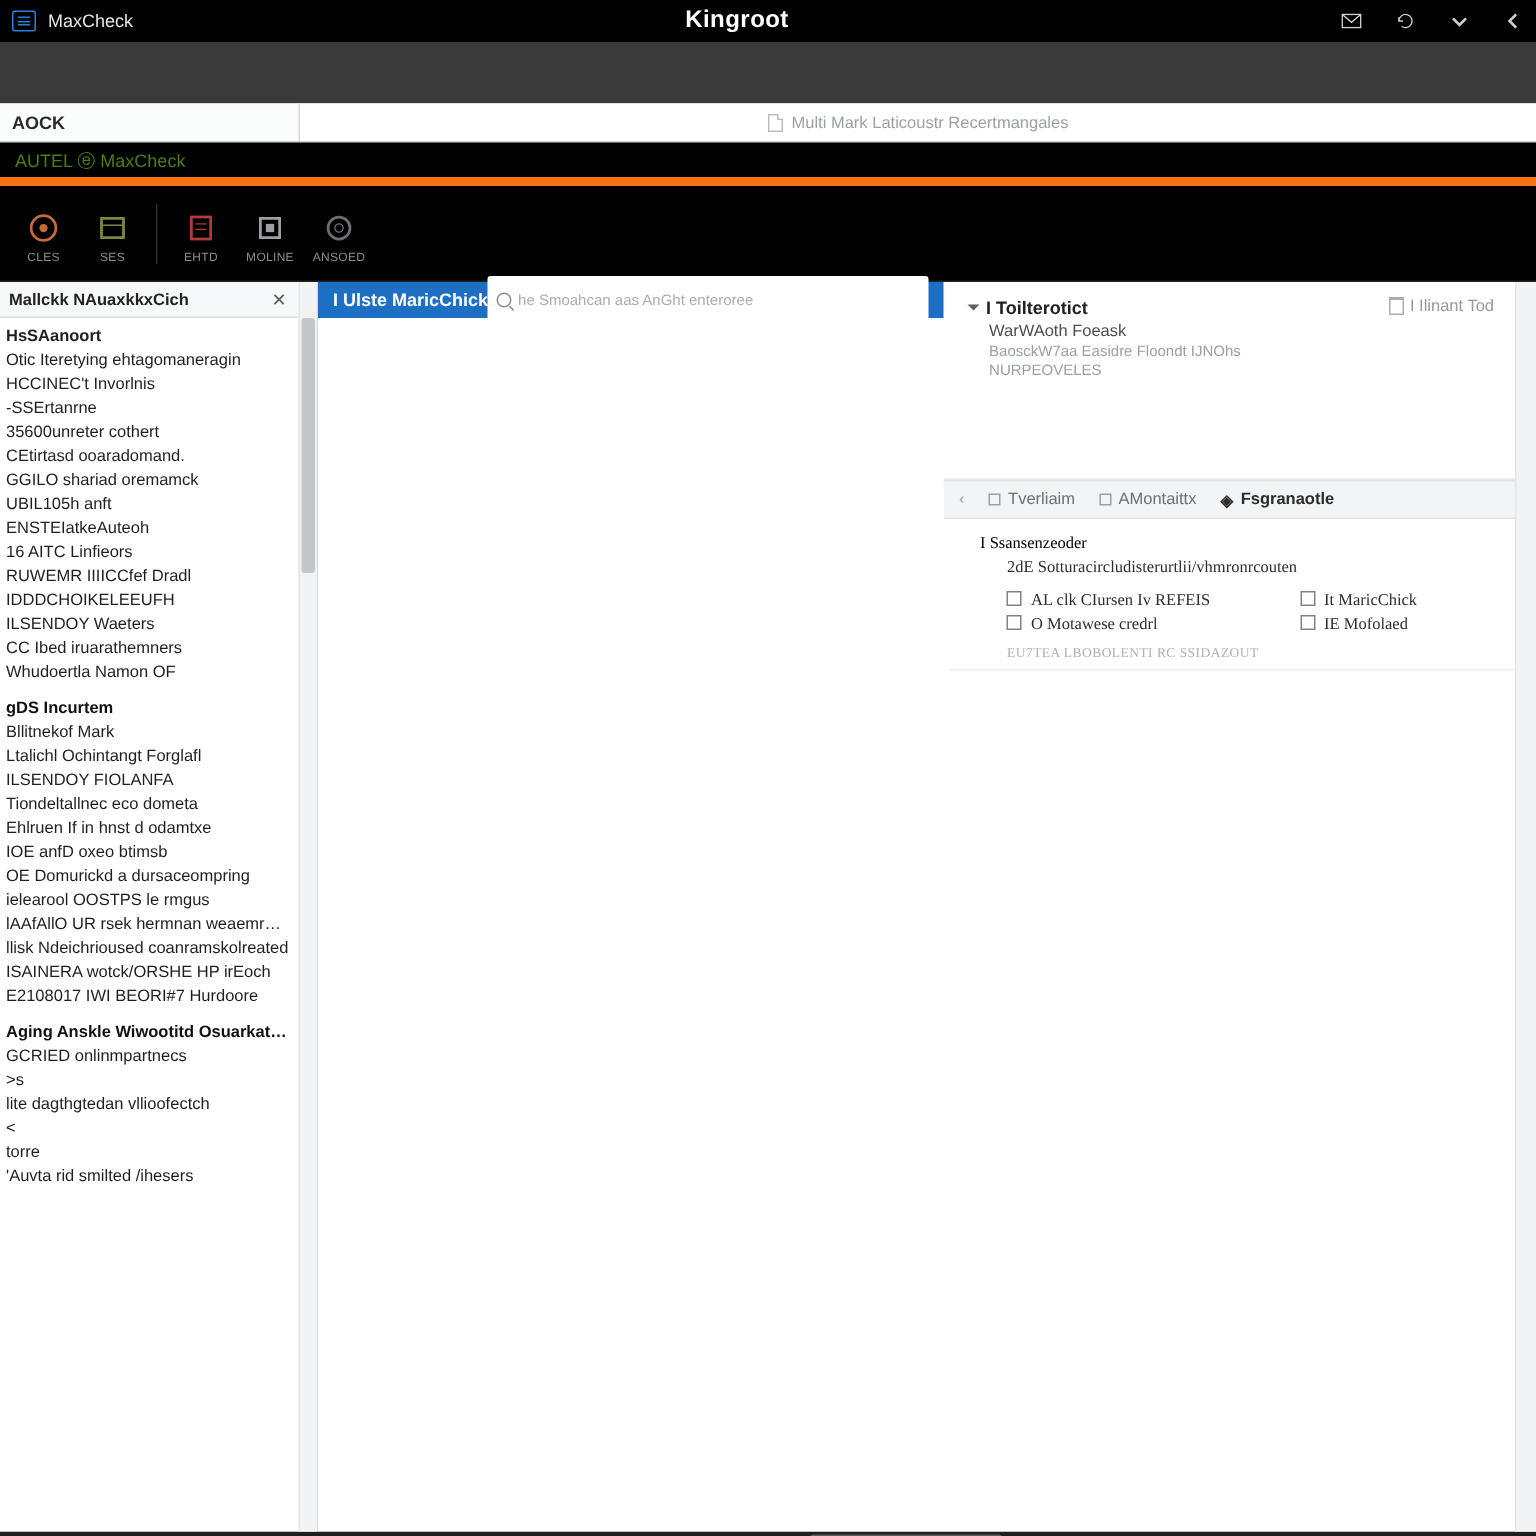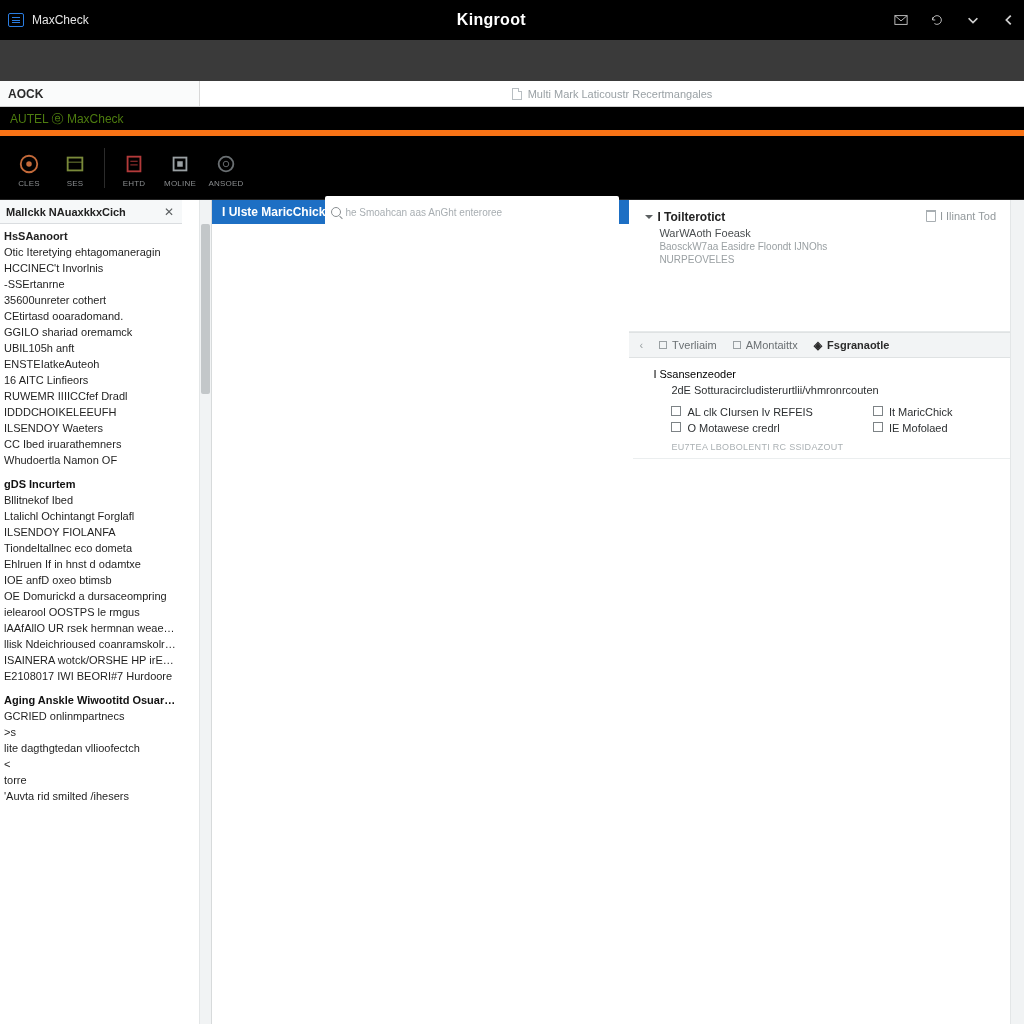--- a/index.html
+++ b/index.html
@@ -1,19 +1,19 @@
 <!DOCTYPE html>
 <html><head>
 <meta charset="utf-8">
 <style>
   * { margin: 0; padding: 0; box-sizing: border-box; }
   body { width: 1024px; height: 1024px; font-family: Arial, sans-serif; font-size: 11px; background: #eef0f1; overflow: hidden; }
   
   
-  .titlebar { height: 40px; background: #000; display: flex; align-items: center; color: #fff; padding: 0 8px; }
+  .titlebar { height: 28px; background: #000; display: flex; align-items: center; color: #fff; padding: 0 8px; }
   .titlebar .left { display: flex; align-items: center; gap: 8px; }
   .titlebar .menu-icon { width: 16px; height: 14px; border: 1px solid #2a7de1; border-radius: 2px; display: flex; align-items: center; justify-content: center; }
   .titlebar .menu-icon span { display:block; width:8px; height:6px; border-top:1px solid #2a7de1; border-bottom:1px solid #2a7de1; position:relative;}
   .titlebar .menu-icon span::after{content:"";position:absolute;left:0;top:2px;width:8px;border-top:1px solid #2a7de1;}
   .titlebar .tab-title { font-size: 12px; color: #e5e5e5; }
   .titlebar .center { flex: 1; text-align: center; font-size: 16px; font-weight: bold; letter-spacing: .3px; }
   .titlebar .right { display: flex; gap: 22px; align-items: center; }
   .titlebar .ricon { width: 14px; height: 14px; color:#d0d0d0; fill:#d0d0d0; }
   
   
@@ -32,21 +32,21 @@
   .ribbon .btn { width: 46px; display:flex; flex-direction:column; align-items:center; gap:4px; padding-top:4px;}
   .ribbon .btn svg{width:22px;height:22px;}
   .ribbon .btn .lbl{font-size:8px;color:#8a8d8f;letter-spacing:.2px;}
   .ribbon .sep{width:1px;height:40px;background:#2b2b2b;margin:0 6px;}
   .brand-line{color:#4d7c0f;font-size:12px;padding:4px 0 2px 10px;background:#000;border-bottom:6px solid #f97316;}
   
   
   .main { display:flex; height: calc(1024px - 30px - 41px - 26px - 17px - 64px - 13px); }
   
   
-  .sidebar { width: 212px; background:#fff; border-right:1px solid #d7dadb; position:relative; display:flex;gap:17px;}
+  .sidebar { width: 212px; background:#fff; border-right:1px solid #d7dadb; position:relative; display:flex;}
   .sidebar-body{flex:1;overflow:hidden;}
   .panel-hdr{height:24px;background:#f6f8f9;border-bottom:1px solid #dadde0;display:flex;align-items:center;padding:0 6px;}
   .panel-hdr .ptitle{flex:1;font-weight:bold;font-size:11px;color:#222;}
   .panel-hdr .close{color:#5c6062;font-size:12px;width:14px;text-align:center;cursor:default;}
   .tree{padding:4px 4px 10px 2px;font-size:11px;color:#1f1f1f;line-height:16px;}
   .tree .item{white-space:nowrap;overflow:hidden;text-overflow:ellipsis;padding:0 2px;}
   .tree .group{font-weight:bold;margin-top:8px;color:#111;}
   .tree .item.first{font-weight:bold;margin-top:0;}
   .sidebar .scroll{width:12px;background:#f1f3f4;border-left:1px solid #e3e6e7;position:relative;}
   .sidebar .scroll .thumb{position:absolute;left:1px;right:1px;top:24px;height:170px;background:#c3c7c9;border-radius:2px;}
@@ -68,21 +68,21 @@
   .card .meta{color:#9aa0a3;font-size:10px;margin-left:12px;margin-top:2px;}
   .card .tool{float:right;display:flex;align-items:center;gap:4px;color:#93999c;font-size:11px;}
   .card .trash{width:10px;height:12px;border:1px solid #a8aeb2;border-top-width:2px;border-radius:0 0 1px 1px;}
   
   .bc{height:26px;background:#f2f4f5;border-top:1px solid #dfe2e3;border-bottom:1px solid #dfe2e3;display:flex;align-items:center;padding-left:10px;gap:16px;color:#6a6f72;font-size:11px;}
   .bc .chev{color:#9aa0a3;}
   .bc .itm{display:flex;align-items:center;gap:5px;}
   .bc .mini{width:8px;height:8px;border:1px solid #9aa0a3;}
   .bc .act{color:#2b2b2b;font-weight:bold;}
   
-  .props{padding:10px 14px 8px 18px;}
+  .props{padding:10px 14px 8px 18px;font-family:Liberation Serif, serif;}
   .props .row1{display:flex;align-items:center;gap:6px;}
   .props .desc{color:#2c2f31;font-size:11px;margin-left:24px;margin-top:4px;}
   .grid{display:flex;gap:60px;margin-left:24px;margin-top:10px;}
   .grid .col{display:flex;flex-direction:column;gap:4px;}
   .grid .cell{display:flex;gap:6px;font-size:11px;color:#2c2f31;}
   .grid .cb{width:10px;height:10px;border:1px solid #7d8386;}
   .props .mid{color:#abb1b4;font-size:9px;margin-left:24px;margin-top:8px;letter-spacing:.3px;}
   .props hr{border:none;border-top:1px solid #ebeeef;margin:6px -14px 0 -14px;}
   
   .mainscroll{width:14px;background:#f1f3f4;border-left:1px solid #e3e6e7;}
@@ -192,21 +192,21 @@
           <div class="item">GGILO shariad oremamck</div>
           <div class="item">UBIL105h anft</div>
           <div class="item">ENSTEIatkeAuteoh</div>
           <div class="item">16 AITC Linfieors</div>
           <div class="item">RUWEMR IIIICCfef Dradl</div>
           <div class="item">IDDDCHOIKELEEUFH</div>
           <div class="item">ILSENDOY Waeters</div>
           <div class="item">CC Ibed iruarathemners</div>
           <div class="item">Whudoertla Namon OF</div>
           <div class="item group">gDS Incurtem</div>
-          <div class="item">Bllitnekof Ibed</div>
+          <div class="item">Bllitnekof Mark</div>
           <div class="item">Ltalichl Ochintangt Forglafl</div>
           <div class="item">ILSENDOY FIOLANFA</div>
           <div class="item">Tiondeltallnec eco dometa</div>
           <div class="item">Ehlruen If in hnst d odamtxe</div>
           <div class="item">IOE anfD oxeo btimsb</div>
           <div class="item">OE Domurickd a dursaceompring</div>
           <div class="item">ielearool OOSTPS le rmgus</div>
           <div class="item">lAAfAllO UR rsek hermnan weaemreadton</div>
           <div class="item">llisk Ndeichrioused coanramskolreated</div>
           <div class="item">ISAINERA wotck/ORSHE HP irEoch</div>

